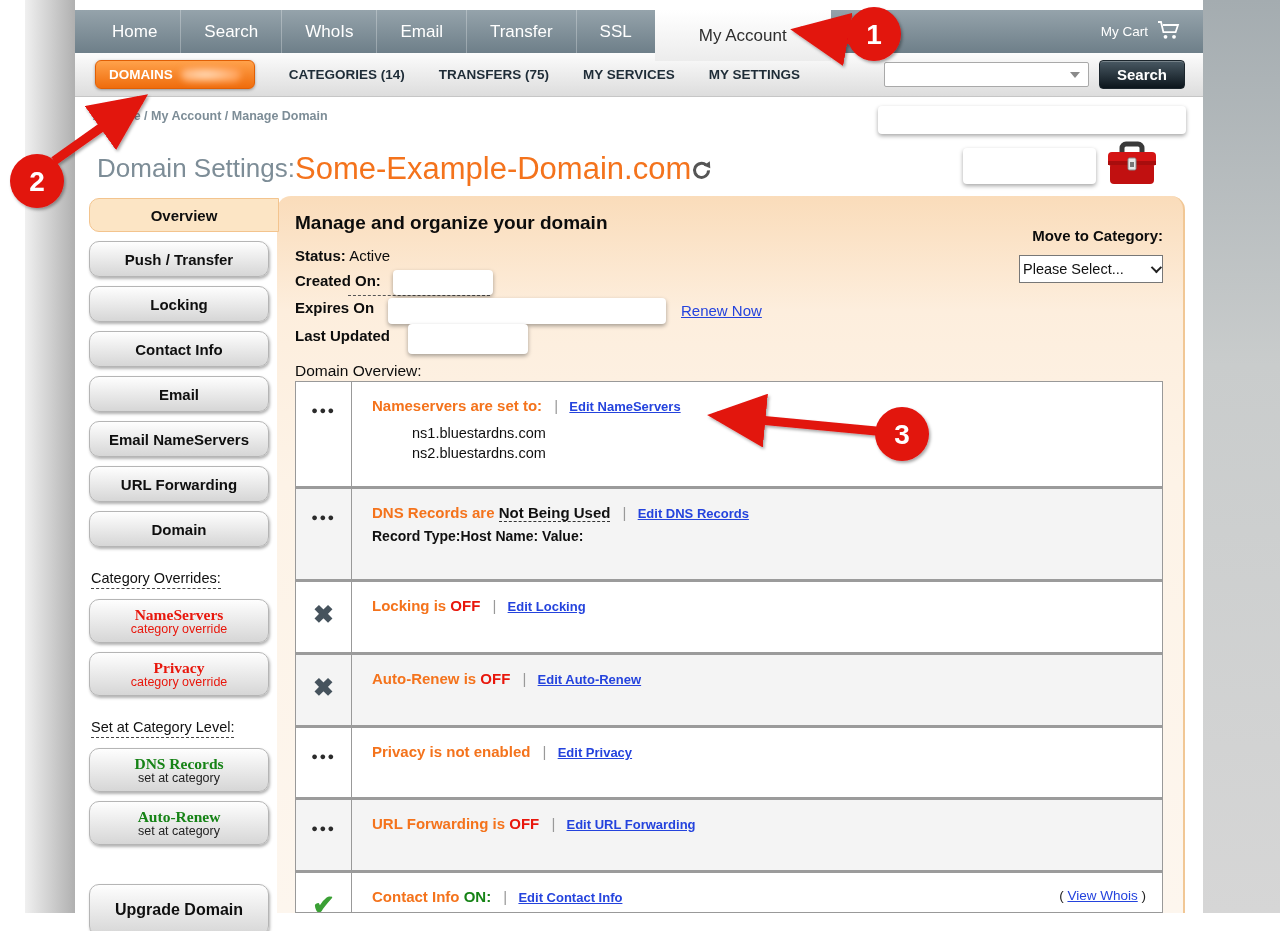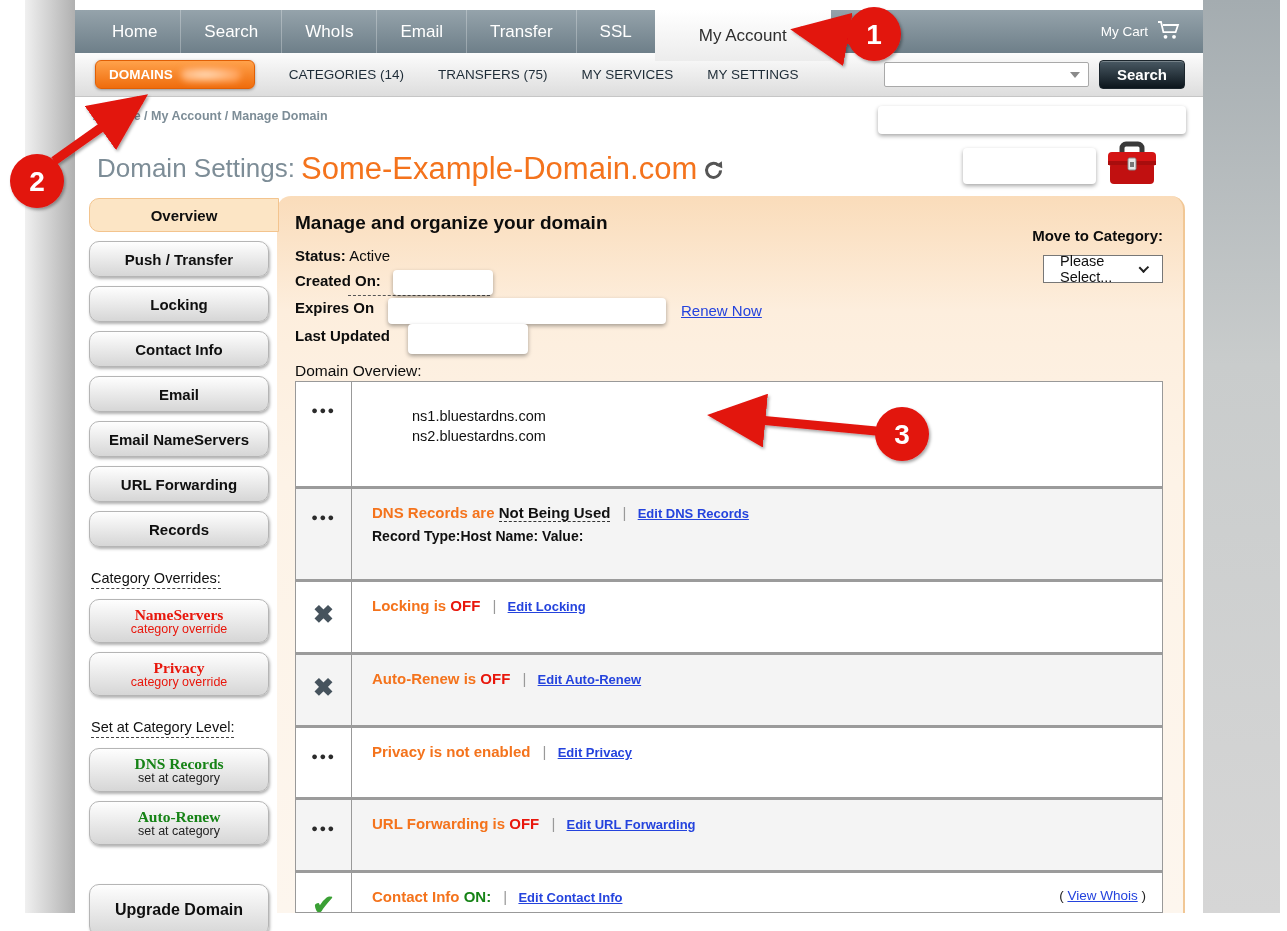--- a/index.html
+++ b/index.html
@@ -26,38 +26,38 @@
   
   .subnav { position:absolute; left:75px; top:53px; width:1128px; height:44px;
             background:linear-gradient(180deg,#fcfcfc,#dddddd); border-bottom:1px solid #c6c6c6;
             display:flex; align-items:center; z-index:4; }
   .domains-btn { margin-left:20px; background:linear-gradient(180deg,#ffa24b,#ef6c0c);
             border:1px solid #e05f05; border-radius:6px; color:#fff; font-weight:bold;
             font-size:13.5px; padding:6px 13px; display:flex; align-items:center; gap:8px;
             box-shadow:0 1px 3px rgba(0,0,0,.35); cursor:pointer; }
   .smear { width:60px; height:15px; border-radius:8px;
            background:radial-gradient(ellipse at 40% 50%, #ffe2c4, #ff9b4e 75%); filter:blur(3px); }
-  .subnav-item { margin-left:34px; font-weight:normal; font-size:13.5px; color:#1e2c37; cursor:pointer; }
+  .subnav-item { margin-left:34px; font-weight:bold; font-size:13.5px; color:#1e2c37; cursor:pointer; }
   .subnav-combo { margin-left:auto; width:205px; height:25px; background:#fff;
             border:1px solid #a9a9a9; border-radius:2px; position:relative; cursor:pointer; }
   .subnav-combo .tri { position:absolute; right:8px; top:9px; width:0; height:0;
             border-left:5px solid transparent; border-right:5px solid transparent; border-top:6px solid #8a8a8a; }
   .subnav-search { margin:0 18px 0 10px; background:linear-gradient(180deg,#495963,#0c151c);
             color:#fff; font-weight:bold; font-size:15px; padding:5px 17px; border-radius:4px;
             border:1px solid #1c262d; cursor:pointer; box-shadow:inset 0 1px 0 rgba(255,255,255,.25); }
 
   
   .breadcrumb { position:absolute; left:92px; top:108px; color:#7d8d97; font-weight:bold;
             font-size:12.5px; display:flex; gap:6px; align-items:center; }
   .redact { position:absolute; background:#fff; border-radius:4px;
             box-shadow:0 2px 4px rgba(0,0,0,.35); }
   .box-top     { left:878px;  top:106px; width:308px; height:28px; }
   .box-mid     { left:963px;  top:148px; width:133px; height:36px; }
   .page-title { position:absolute; left:97px; top:150px; font-size:26px; color:#7d8d97;
-            display:flex; align-items:center; gap:6px; white-space:nowrap; }
+            display:flex; align-items:center; gap:0; white-space:nowrap; }
   .page-title .domain { color:#f4731c; font-size:31px; }
 
   
   .panel { position:absolute; left:277px; top:196px; width:908px; height:717px;
            background:linear-gradient(180deg,#fadcba,#fdeedd 16%,#fdf3e7 40%,#fdf6ee);
            border-radius:14px 14px 0 0; border-right:2px solid #f1c795; }
 
   
   .sidebar { position:absolute; left:89px; top:198px; width:180px; display:flex;
              flex-direction:column; z-index:3; }
@@ -84,23 +84,23 @@
   .lbl { font-weight:bold; }
   .renew { position:absolute; left:681px; top:302px; font-size:15px; }
   a.blue { color:#2443dd; text-decoration:underline; cursor:pointer; }
   .dashes { position:absolute; left:348px; top:295px; width:142px; border-top:1px dashed #555; }
   .box-created { left:393px; top:270px; width:100px; height:25px; }
   .box-expires { left:388px; top:298px; width:278px; height:26px; }
   .box-updated { left:408px; top:324px; width:120px; height:30px; }
 
   
   .move-label { position:absolute; right:124px; top:227px; font-weight:bold; font-size:15px; color:#0c0c0c; }
-  .move-select { position:absolute; right:124px; top:255px; width:120px; height:28px; background:#fff;
+  .move-select { position:absolute; right:124px; top:255px; width:144px; height:28px; background:#fff;
             border:1px solid #777; font-size:14.5px; color:#111; display:flex; align-items:center;
-            justify-content:space-between; padding:0 16px; cursor:pointer; }
+            justify-content:space-between; padding:0 3px; cursor:pointer; }
   .chev { width:8px; height:8px; border-right:2.5px solid #222; border-bottom:2.5px solid #222;
             transform:rotate(45deg) translateY(-2px); }
 
   
   .dtable { position:absolute; left:295px; top:381px; width:868px; height:532px;
             border:1px solid #999; background:#fff; overflow:hidden; }
   .trow { display:flex; border-top:3px solid #9b9b9b; background:#fff; }
   .trow:first-child { border-top:none; }
   .trow.alt { background:#f4f4f4; }
   .ticon { width:56px; border-right:1px solid #999; display:flex; justify-content:center;
@@ -202,21 +202,21 @@
   <div class="panel"></div>
 
   <div class="sidebar">
     <div class="side-btn active">Overview</div>
     <div class="side-btn">Push / Transfer</div>
     <div class="side-btn">Locking</div>
     <div class="side-btn">Contact Info</div>
     <div class="side-btn">Email</div>
     <div class="side-btn">Email NameServers</div>
     <div class="side-btn">URL Forwarding</div>
-    <div class="side-btn">Records</div>
+    <div class="side-btn">Domain</div>
 
     <div class="side-label">Category Overrides:</div>
     <div class="side-btn two">
       <span class="t red">NameServers</span>
       <span class="s red">category override</span>
     </div>
     <div class="side-btn two">
       <span class="t red">Privacy</span>
       <span class="s red">category override</span>
     </div>
@@ -255,20 +255,25 @@
     <span class="chev"></span>
   </div>
 
   <div class="dtable">
 
     <div class="trow r0">
       <div class="ticon">
           <span class="dots">●●●</span>
         </div>
       <div class="tbody">
+        <div class="rtitle">
+          <span class="orange">Nameservers are set to:</span>
+          <span class="sep">|</span>
+          <a class="blue">Edit NameServers</a>
+        </div>
         <div class="rlines">
           <div>ns1.bluestardns.com</div>
           <div>ns2.bluestardns.com</div>
         </div>
       </div>
     </div>
 
     <div class="trow alt r1">
       <div class="ticon">
           <span class="dots">●●●</span>

